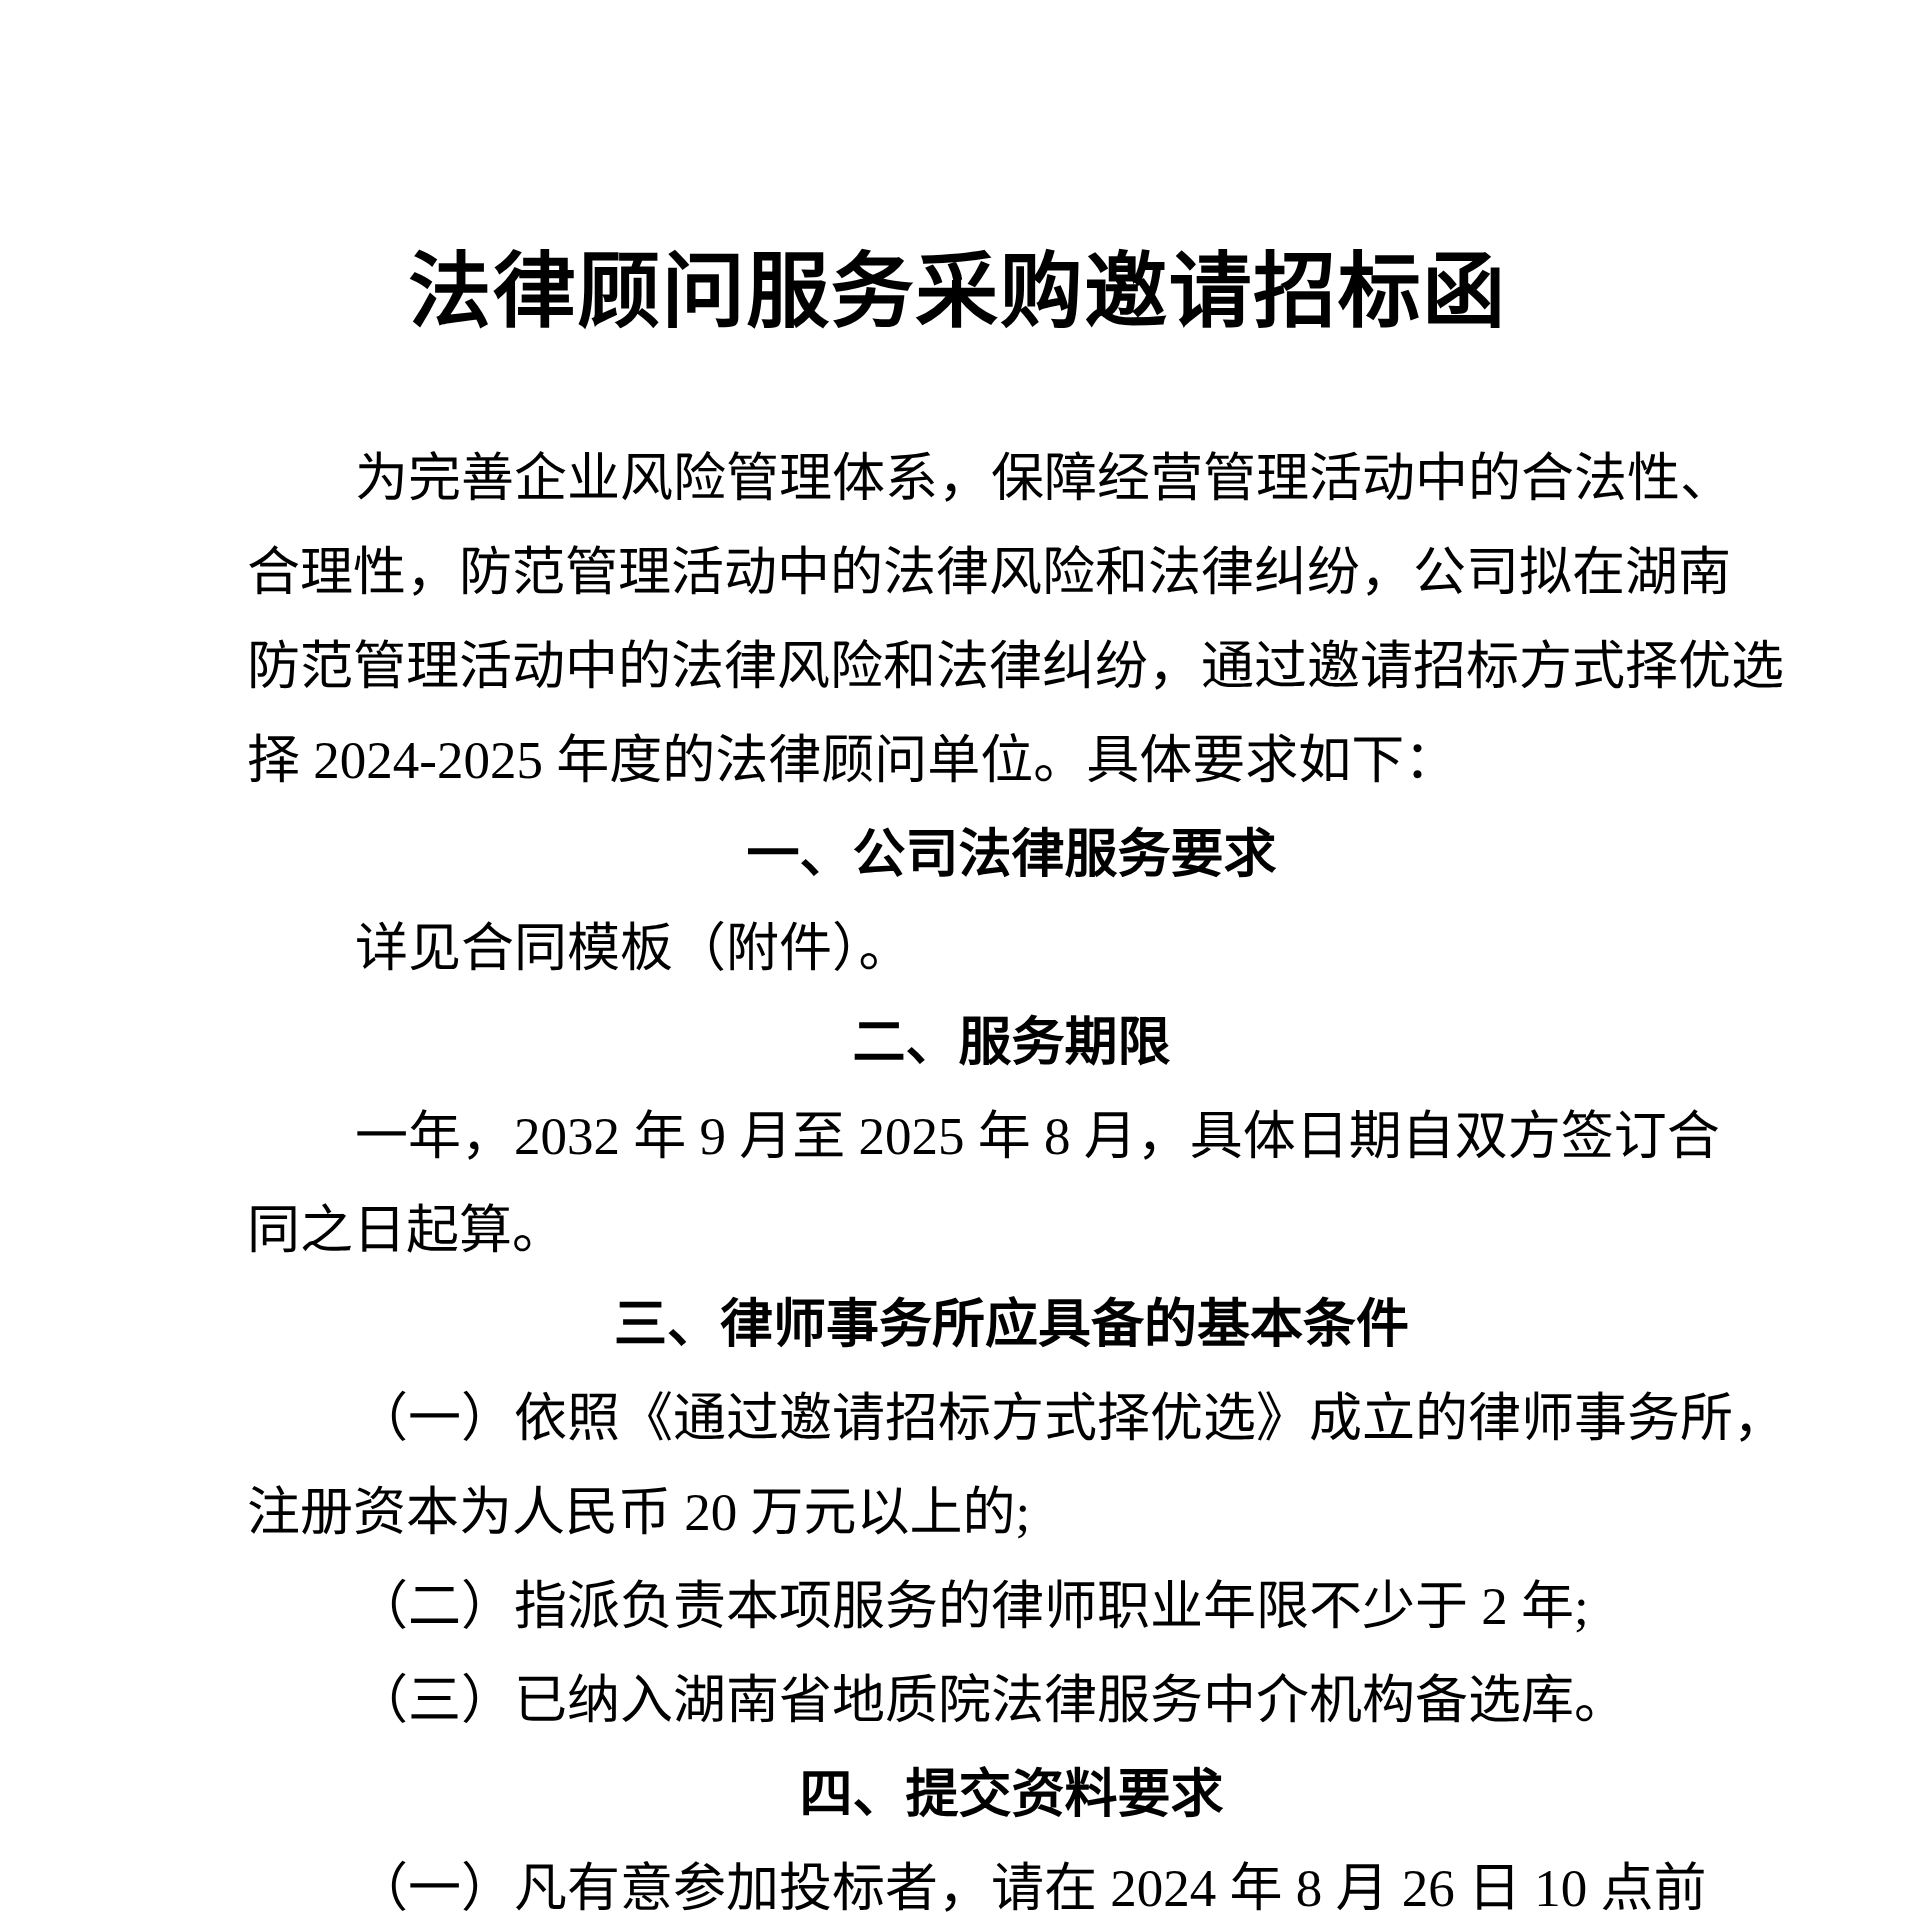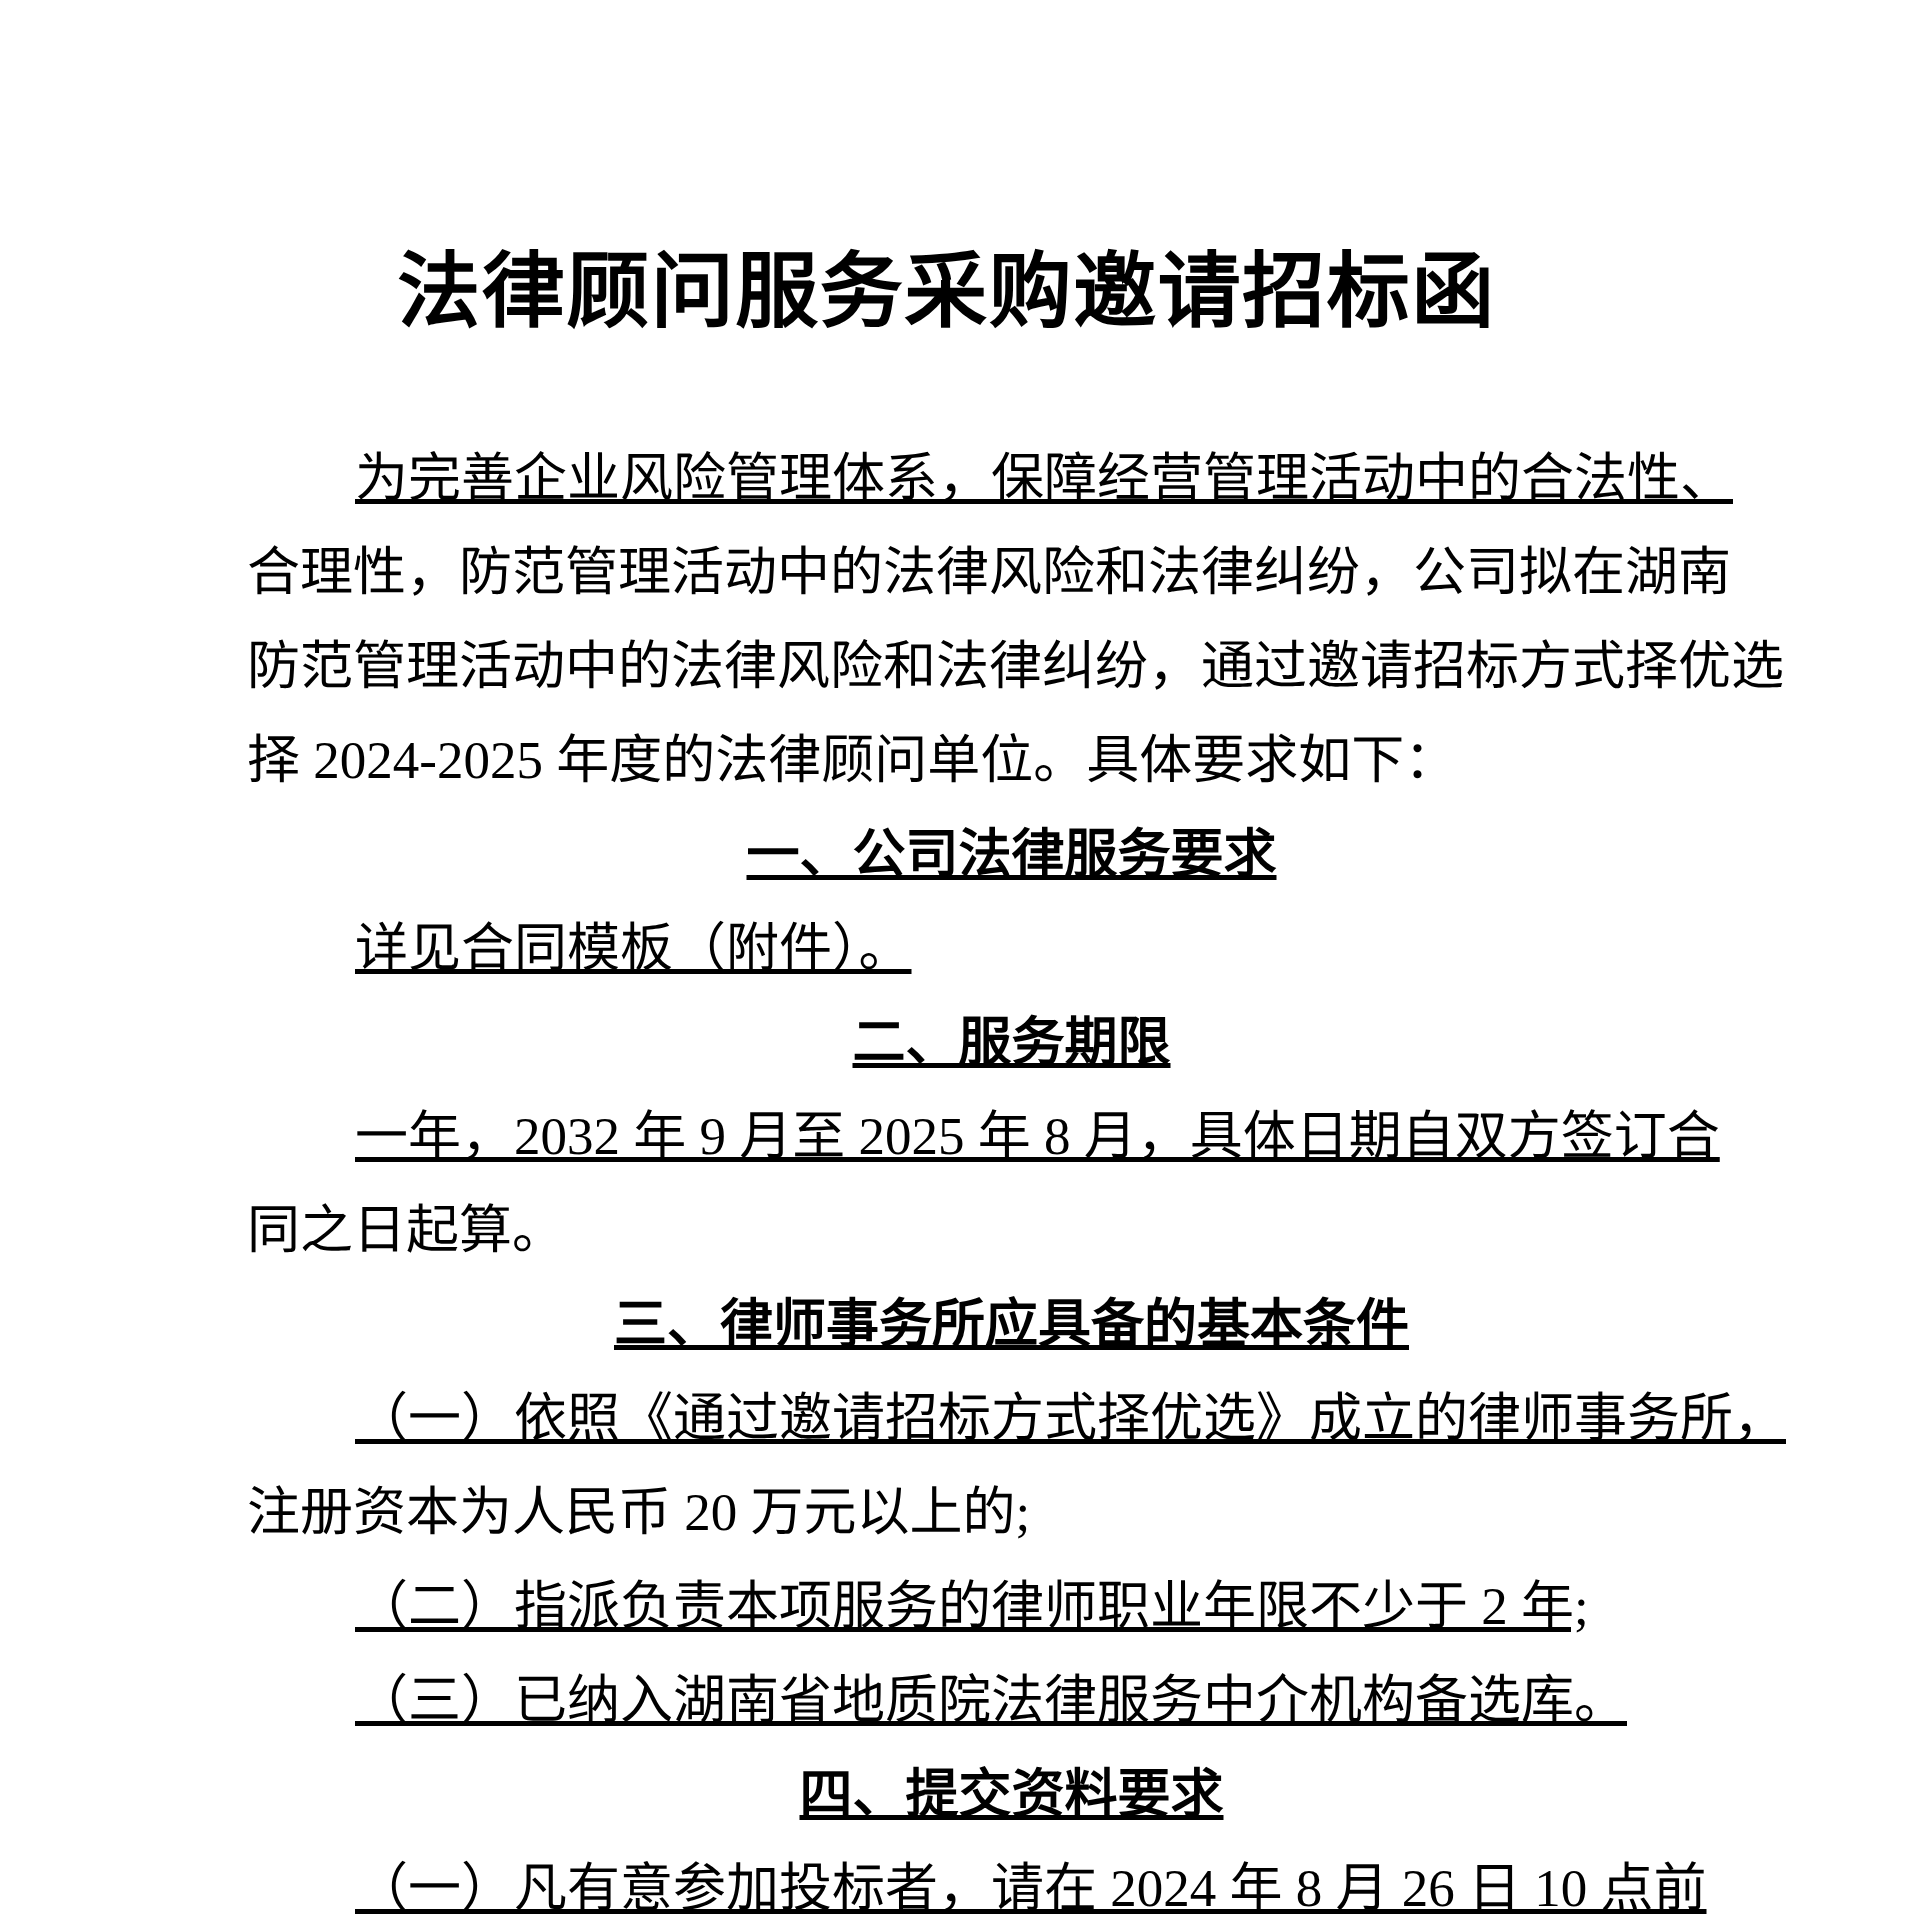--- a/index.html
+++ b/index.html
@@ -4,38 +4,38 @@
 <style>
   html,body{margin:0;padding:0;}
   body{
     width:1911px;height:2703px;
     background:#ffffff;color:#000000;
     font-family:"Liberation Serif","DejaVu Serif",serif;
     position:relative;overflow:hidden;
   }
   .page{position:absolute;left:0;top:0;width:1911px;height:2703px;background:#ffffff;}
   .doc-title{
-    position:absolute;left:236px;top:223px;width:1421px;
+    position:absolute;left:247px;top:223px;width:1421px;
     text-align:center;
     font-size:83px;line-height:139px;
     font-weight:700;
     letter-spacing:1.5px;
     white-space:nowrap;
   }
   .body-block{
     position:absolute;left:247px;top:431px;width:1421px;
   }
   .ln{
     font-size:53px;
     line-height:94px;
     height:94px;
     white-space:nowrap;
     letter-spacing:0;
   }
-  .ind{padding-left:108px;text-decoration:underline;}
+  .ind{padding-left:108px;}
   .hd{
     font-weight:700;
     font-family:"Liberation Sans","DejaVu Sans",sans-serif;
     text-align:center;
   }
 </style>
 </head>
 <body>
 
 <div class="page">

